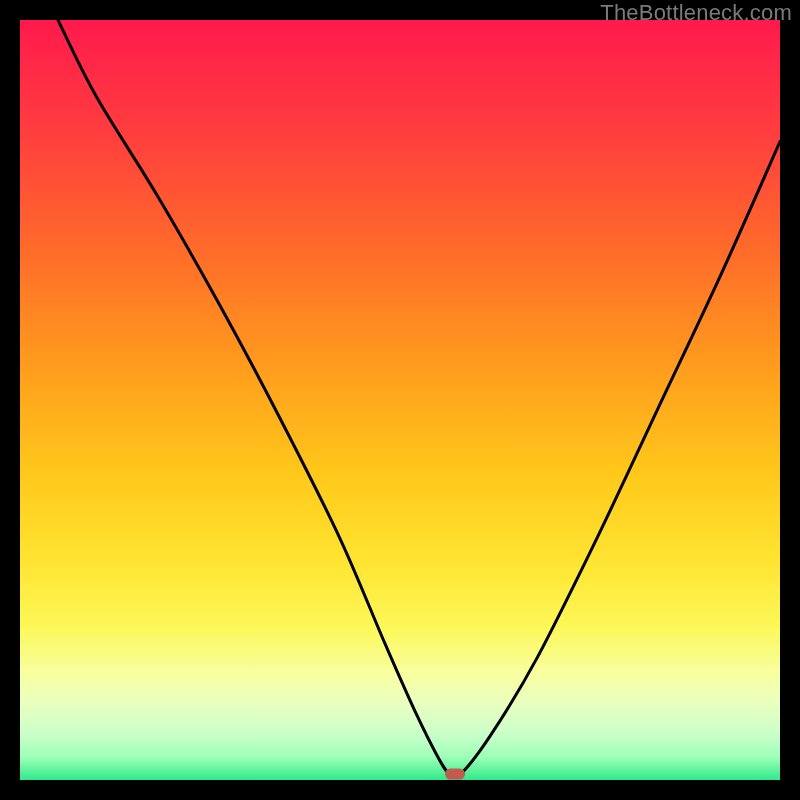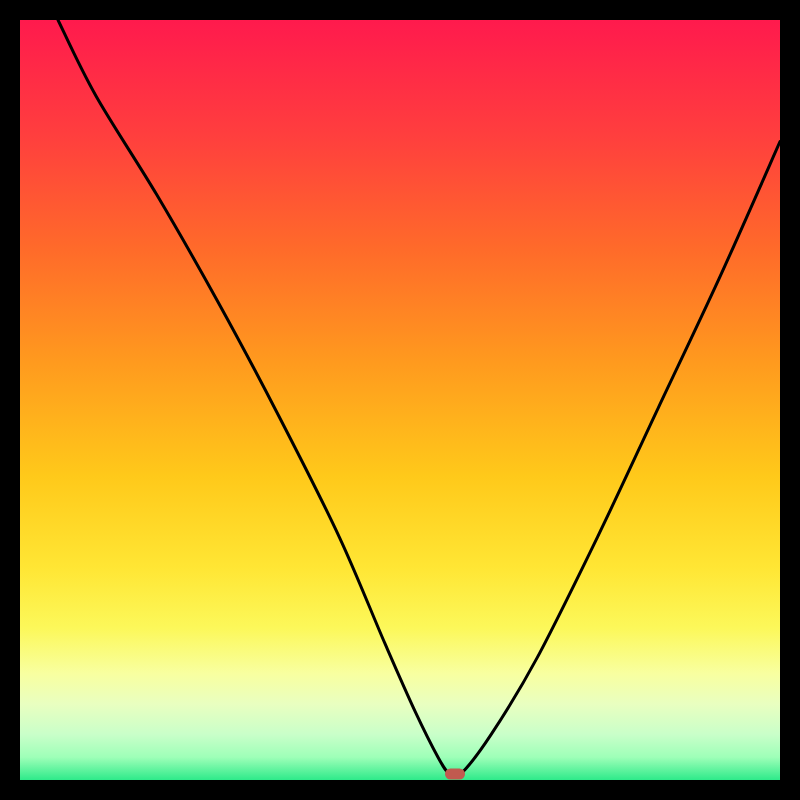--- a/index.html
+++ b/index.html
@@ -69,13 +69,14 @@
 
 <div class="stage">
 
   <div class="plot-area">
     <svg class="curve" viewBox="0 0 760 760" preserveAspectRatio="none">
       <path id="curve-path" fill="none" stroke="#000" stroke-width="3" stroke-linecap="round" stroke-linejoin="round" d="M 38.0 0.0 C 44.3 12.7, 59.5 46.9, 76.0 76.0 C 92.5 105.1, 116.5 140.6, 136.8 174.8 C 157.1 209.0, 177.3 244.5, 197.6 281.2 C 217.9 317.9, 238.1 355.9, 258.4 395.2 C 278.7 434.5, 301.5 478.8, 319.2 516.8 C 336.9 554.8, 352.1 594.1, 364.8 623.2 C 377.5 652.3, 386.3 672.6, 395.2 691.6 C 404.1 710.6, 412.3 726.8, 418.0 737.2 C 423.7 747.6, 425.6 751.1, 429.4 753.9 C 433.2 756.7, 433.8 760.5, 440.8 753.9 C 447.8 747.3, 458.5 733.7, 471.2 714.4 C 483.9 695.1, 499.1 671.3, 516.8 638.4 C 534.5 605.5, 557.3 558.6, 577.6 516.8 C 597.9 475.0, 618.1 430.7, 638.4 387.6 C 658.7 344.5, 678.9 302.7, 699.2 258.4 C 719.5 214.1, 749.9 144.4, 760.0 121.6"></path>
     </svg>
     <div class="marker" id="min-marker" style="left: 434.72px; top: 753.92px;"></div>
   </div>
 
+  <div class="watermark">TheBottleneck.com</div>
 </div>
 
 </body></html>

